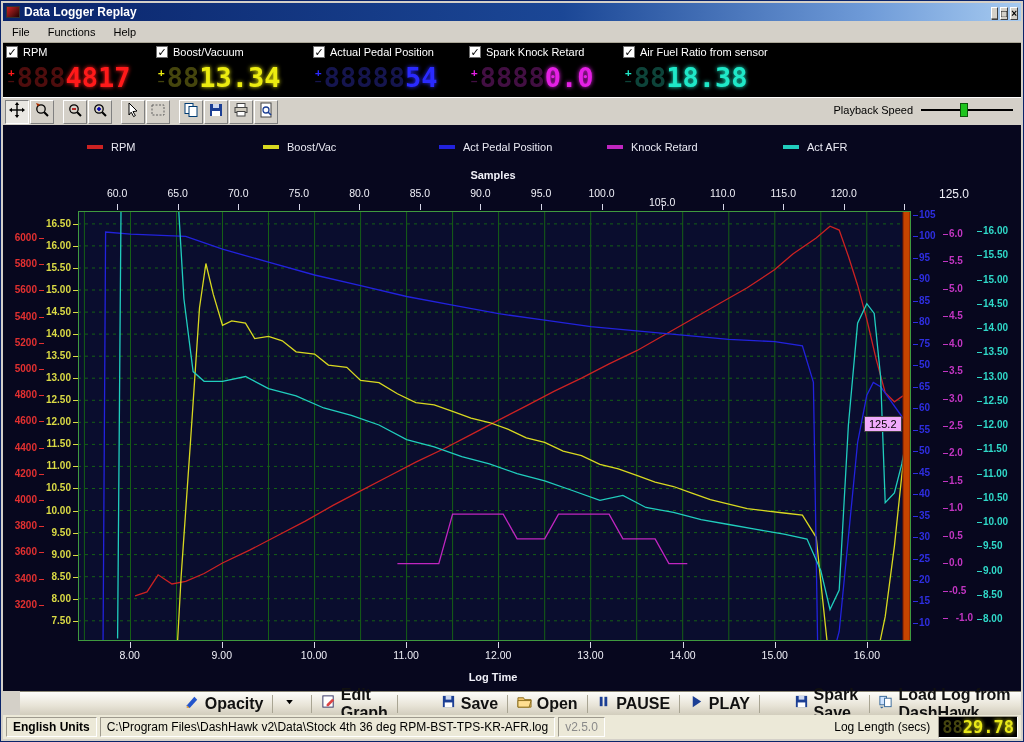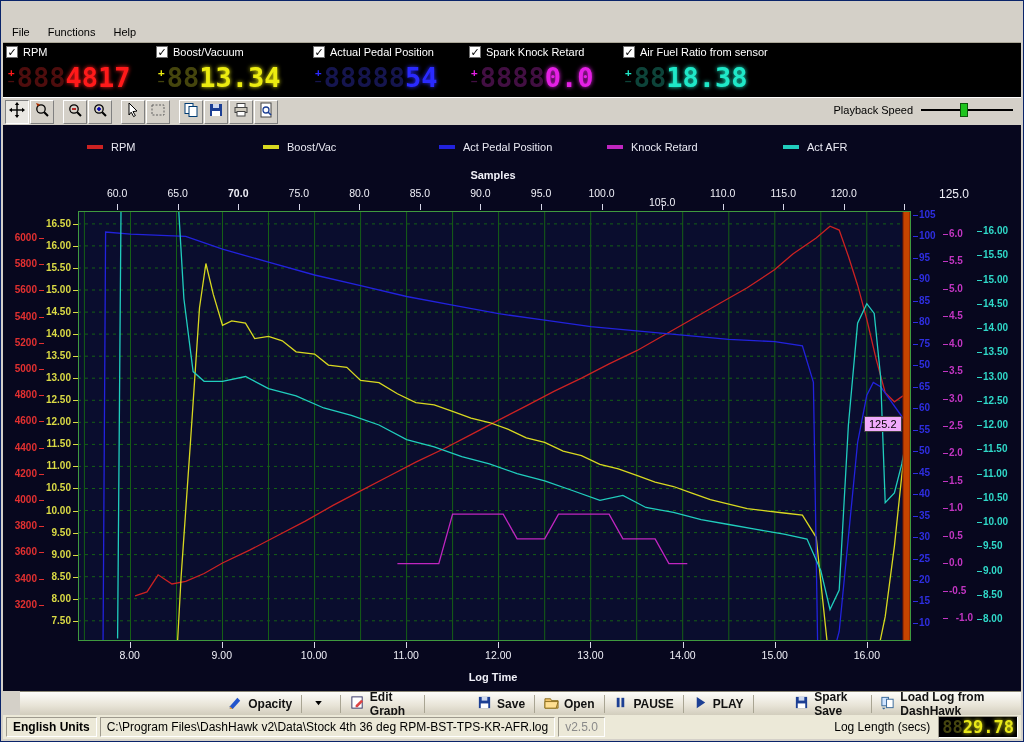--- a/index.html
+++ b/index.html
@@ -60,21 +60,21 @@
   .samples-title { left:430px; top:44px; }
   .logtime-title { left:430px; top:546px; }
   .ax-label { position:absolute; font-size:10px; font-weight:bold; white-space:nowrap; }
   .ax-tick { position:absolute; height:1px; }
   .cursor-tip { position:absolute; left:861px; top:291px; background:#f0abfc; color:#000;
     border:1px solid #404040; font-size:11px; padding:1px 4px; z-index:5; }
   #plot { position:absolute; left:75px; top:86px; }
   
   .transport { position:absolute; left:19px; top:690px; right:2px; height:24px;
     background:linear-gradient(#fdfdfa,#e7e3d6 60%,#d2cdbd); border-top:1px solid #8a8775;
-    display:flex; align-items:center; font-size:12px; }
+    display:flex; align-items:center; font-size:16px; }
   .tr-btn { display:inline-flex; align-items:center; height:20px; padding:0 7px; font-weight:bold;
     color:#111; }
   .tr-btn svg { width:15px; height:15px; margin-right:5px; }
   .tr-sep { width:1px; height:18px; background:#a9a593; margin:0 2px; }
   
   .statusbar { position:absolute; left:2px; top:714px; right:2px; bottom:2px; background:#ece9d8;
     display:flex; align-items:center; font-size:12px; padding:0 3px; }
   .sb-panel { border:1px solid; border-color:#9e9a8e #fff #fff #9e9a8e; padding:2px 6px;
     margin-right:3px; height:20px; display:flex; align-items:center; white-space:nowrap; }
   .sb-units { font-weight:bold; }
@@ -85,20 +85,25 @@
   .sb-led { height:22px; padding:0 3px; font-size:17px; border:1px solid;
     border-color:#9e9a8e #fff #fff #9e9a8e; }
   .sb-led .led-dim { color:#45450f; }
   .sb-led .led-bright { color:#e8e818; }
 </style>
 </head>
 <body>
 
 <div class="window">
 
+  <div class="titlebar">
+    <span class="app-icon"></span>
+    <span class="title-text">Data Logger Replay</span>
+    <span id="win-controls"><span class="win-btn">_</span><span class="win-btn">□</span><span class="win-btn">×</span></span>
+  </div>
 
   <div class="menubar" id="menubar">
       <div class="menu-item">File</div>
       <div class="menu-item">Functions</div>
       <div class="menu-item">Help</div>
     </div>
 
   <div class="channels" id="channels">
       <div class="chan" style="width: 150px;"><div class="chan-top">
           <span class="cb">✓</span>
@@ -482,21 +487,21 @@
         <div class="ax-label" style="left: 980px; top: 439.587px; width: 34px; text-align: left; color: rgb(47, 216, 200);">9.00</div>
         <div class="ax-tick" style="left: 974px; top: 445.587px; width: 5px; background: rgb(47, 216, 200);"></div>
         <div class="ax-label" style="left: 980px; top: 463.829px; width: 34px; text-align: left; color: rgb(47, 216, 200);">8.50</div>
         <div class="ax-tick" style="left: 974px; top: 469.829px; width: 5px; background: rgb(47, 216, 200);"></div>
         <div class="ax-label" style="left: 980px; top: 488.07px; width: 34px; text-align: left; color: rgb(47, 216, 200);">8.00</div>
         <div class="ax-tick" style="left: 974px; top: 494.07px; width: 5px; background: rgb(47, 216, 200);"></div>
         <div class="ax-label" style="left: 96.151px; top: 62px; width: 36px; text-align: center; color: rgb(240, 240, 248); font-weight: normal; font-size: 10.5px;">60.0</div>
         <div class="ax-tick" style="left: 114.151px; top: 79px; width: 1px; height: 6px; background: rgb(216, 216, 232);"></div>
         <div class="ax-label" style="left: 156.704px; top: 62px; width: 36px; text-align: center; color: rgb(240, 240, 248); font-weight: normal; font-size: 10.5px;">65.0</div>
         <div class="ax-tick" style="left: 174.704px; top: 79px; width: 1px; height: 6px; background: rgb(216, 216, 232);"></div>
-        <div class="ax-label" style="left: 217.256px; top: 62px; width: 36px; text-align: center; color: rgb(240, 240, 248); font-weight: bold; font-size: 10.5px;">70.0</div>
+        <div class="ax-label" style="left: 217.256px; top: 62px; width: 36px; text-align: center; color: rgb(240, 240, 248); font-weight: normal; font-size: 10.5px;">70.0</div>
         <div class="ax-tick" style="left: 235.256px; top: 79px; width: 1px; height: 6px; background: rgb(216, 216, 232);"></div>
         <div class="ax-label" style="left: 277.809px; top: 62px; width: 36px; text-align: center; color: rgb(240, 240, 248); font-weight: normal; font-size: 10.5px;">75.0</div>
         <div class="ax-tick" style="left: 295.809px; top: 79px; width: 1px; height: 6px; background: rgb(216, 216, 232);"></div>
         <div class="ax-label" style="left: 338.362px; top: 62px; width: 36px; text-align: center; color: rgb(240, 240, 248); font-weight: normal; font-size: 10.5px;">80.0</div>
         <div class="ax-tick" style="left: 356.362px; top: 79px; width: 1px; height: 6px; background: rgb(216, 216, 232);"></div>
         <div class="ax-label" style="left: 398.914px; top: 62px; width: 36px; text-align: center; color: rgb(240, 240, 248); font-weight: normal; font-size: 10.5px;">85.0</div>
         <div class="ax-tick" style="left: 416.914px; top: 79px; width: 1px; height: 6px; background: rgb(216, 216, 232);"></div>
         <div class="ax-label" style="left: 459.467px; top: 62px; width: 36px; text-align: center; color: rgb(240, 240, 248); font-weight: normal; font-size: 10.5px;">90.0</div>
         <div class="ax-tick" style="left: 477.467px; top: 79px; width: 1px; height: 6px; background: rgb(216, 216, 232);"></div>
         <div class="ax-label" style="left: 520.02px; top: 62px; width: 36px; text-align: center; color: rgb(240, 240, 248); font-weight: normal; font-size: 10.5px;">95.0</div>

